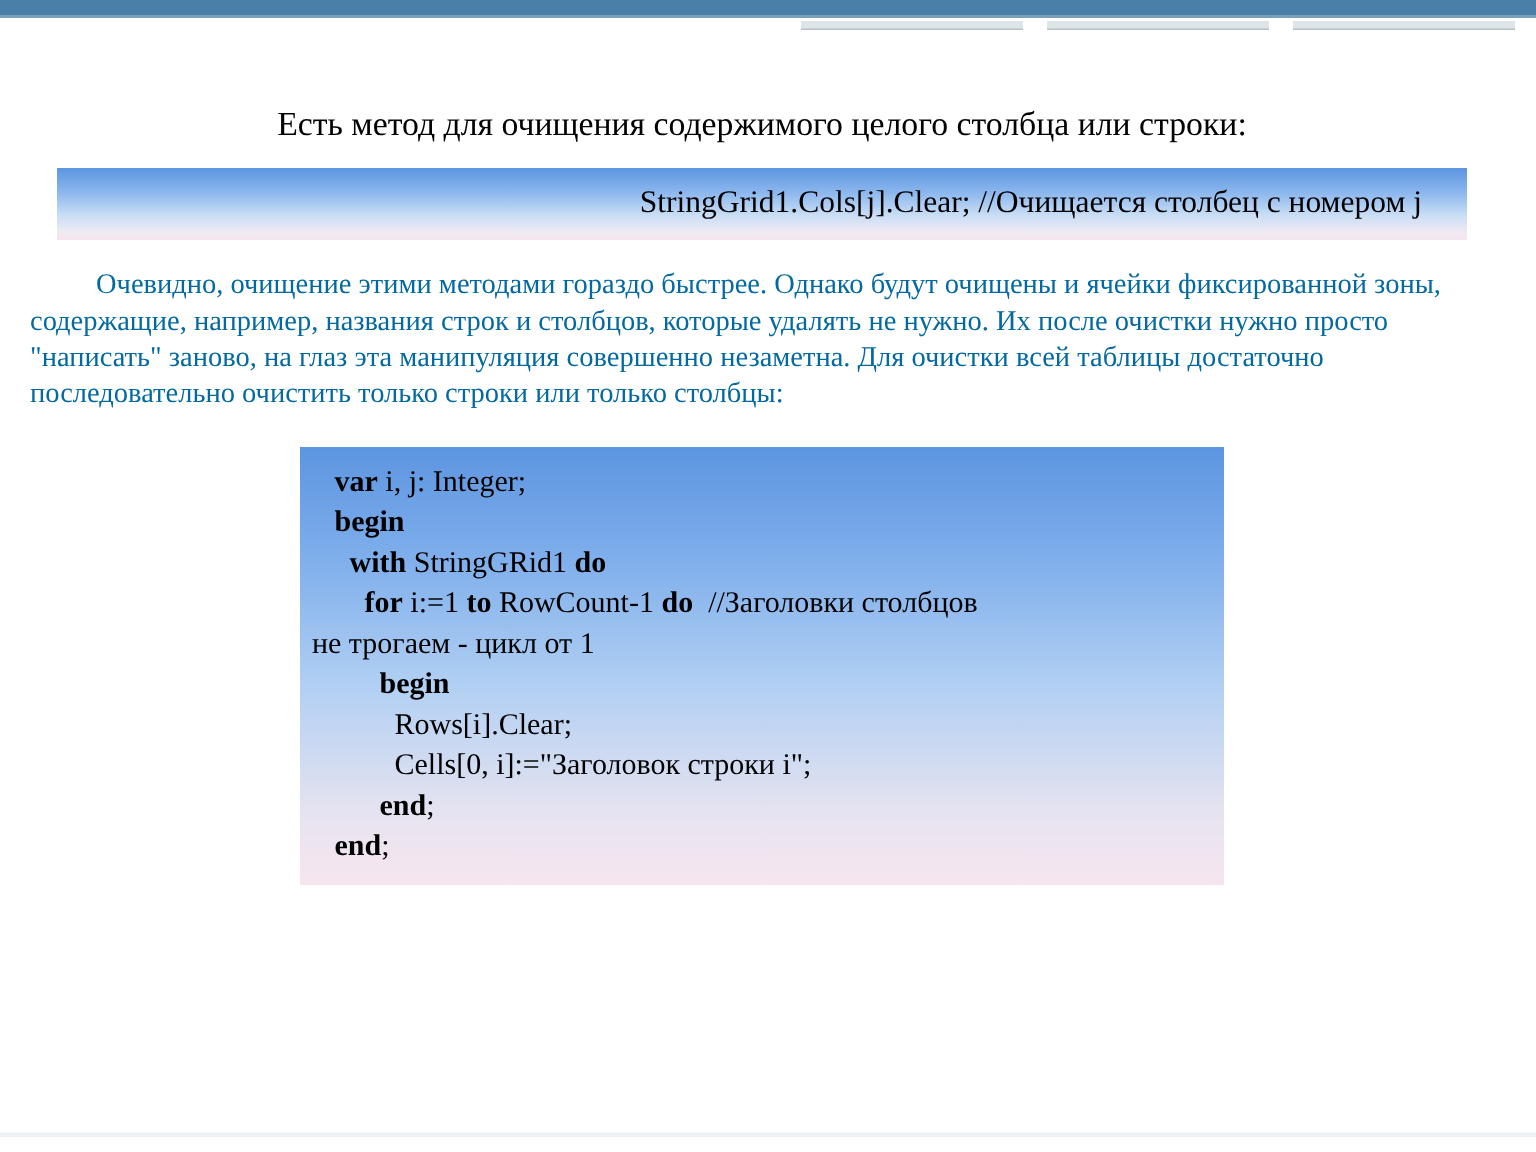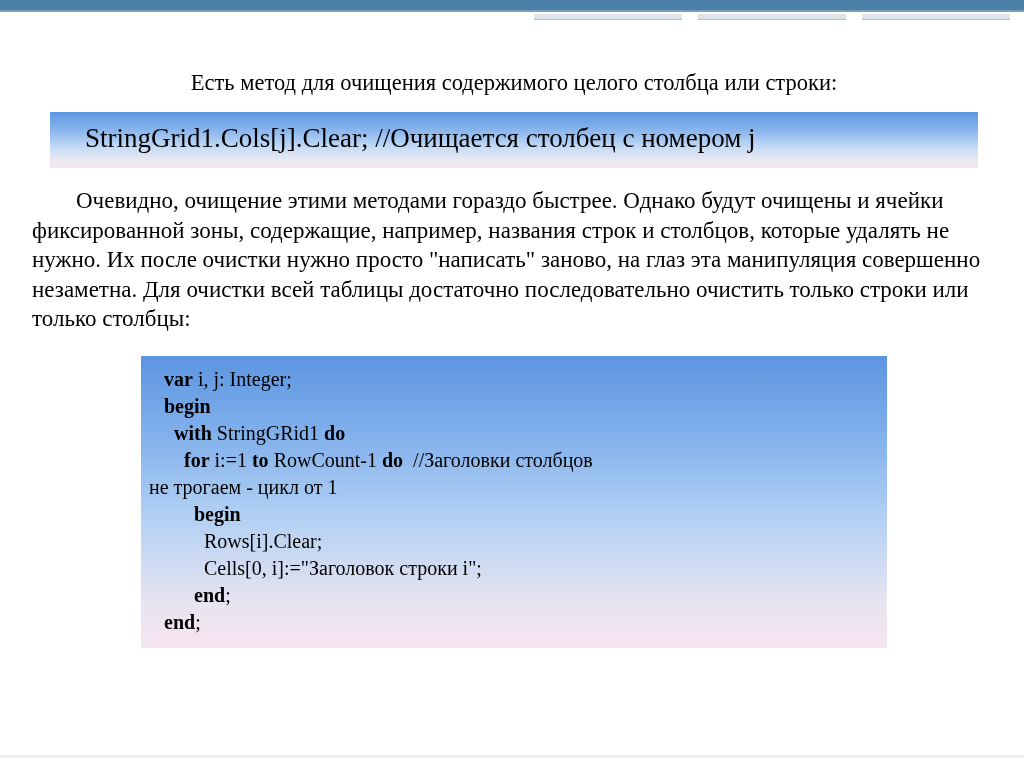--- a/index.html
+++ b/index.html
@@ -30,51 +30,51 @@
   .bar-seg {
     position: absolute;
     top: 14px;
     height: 6px;
     background: rgba(160,180,190,0.35);
     border-bottom: 1px solid rgba(120,140,150,0.4);
   }
   .content {
     position: absolute;
     top: 70px;
-    left: 30px;
+    left: 18px;
     right: 26px;
   }
   .title {
     font-size: 22.5px;
     color: #000;
     text-align: center;
     margin-bottom: 16px;
   }
   .code-box-1 {
     margin: 0 20px 18px 20px;
     padding: 8px 30px 12px 35px;
     background: linear-gradient(to bottom, #5c95e0 0%, #8db8ee 35%, #c8ddf5 65%, #f0eaf2 90%, #f6e5ef 100%);
-    font-size: 27px;
+    font-size: 21px;
     line-height: 1.35;
     color: #000;
-    text-align: left;
+    text-align: right;
   }
   .para {
-    font-size: 23px;
+    font-size: 19px;
     line-height: 1.28;
-    color: #000000;
+    color: #0369a1;
     text-align: left;
     text-indent: 44px;
     margin-bottom: 22px;
     margin-left: 2px;
     margin-right: 2px;
   }
   .code-box-2 {
     margin: 0 auto;
-    width: 746px;
+    width: 616px;
     padding: 10px 8px 12px 8px;
     background: linear-gradient(to bottom, #5c95e0 0%, #7eaeeb 25%, #b2d0f3 55%, #e8e4f0 85%, #f6e5ef 100%);
     font-size: 20px;
     line-height: 1.35;
     color: #000;
     white-space: pre;
     font-family: Georgia, 'Times New Roman', serif;
   }
   .code-box-2 .kw { font-weight: bold; }
   .cmt {

